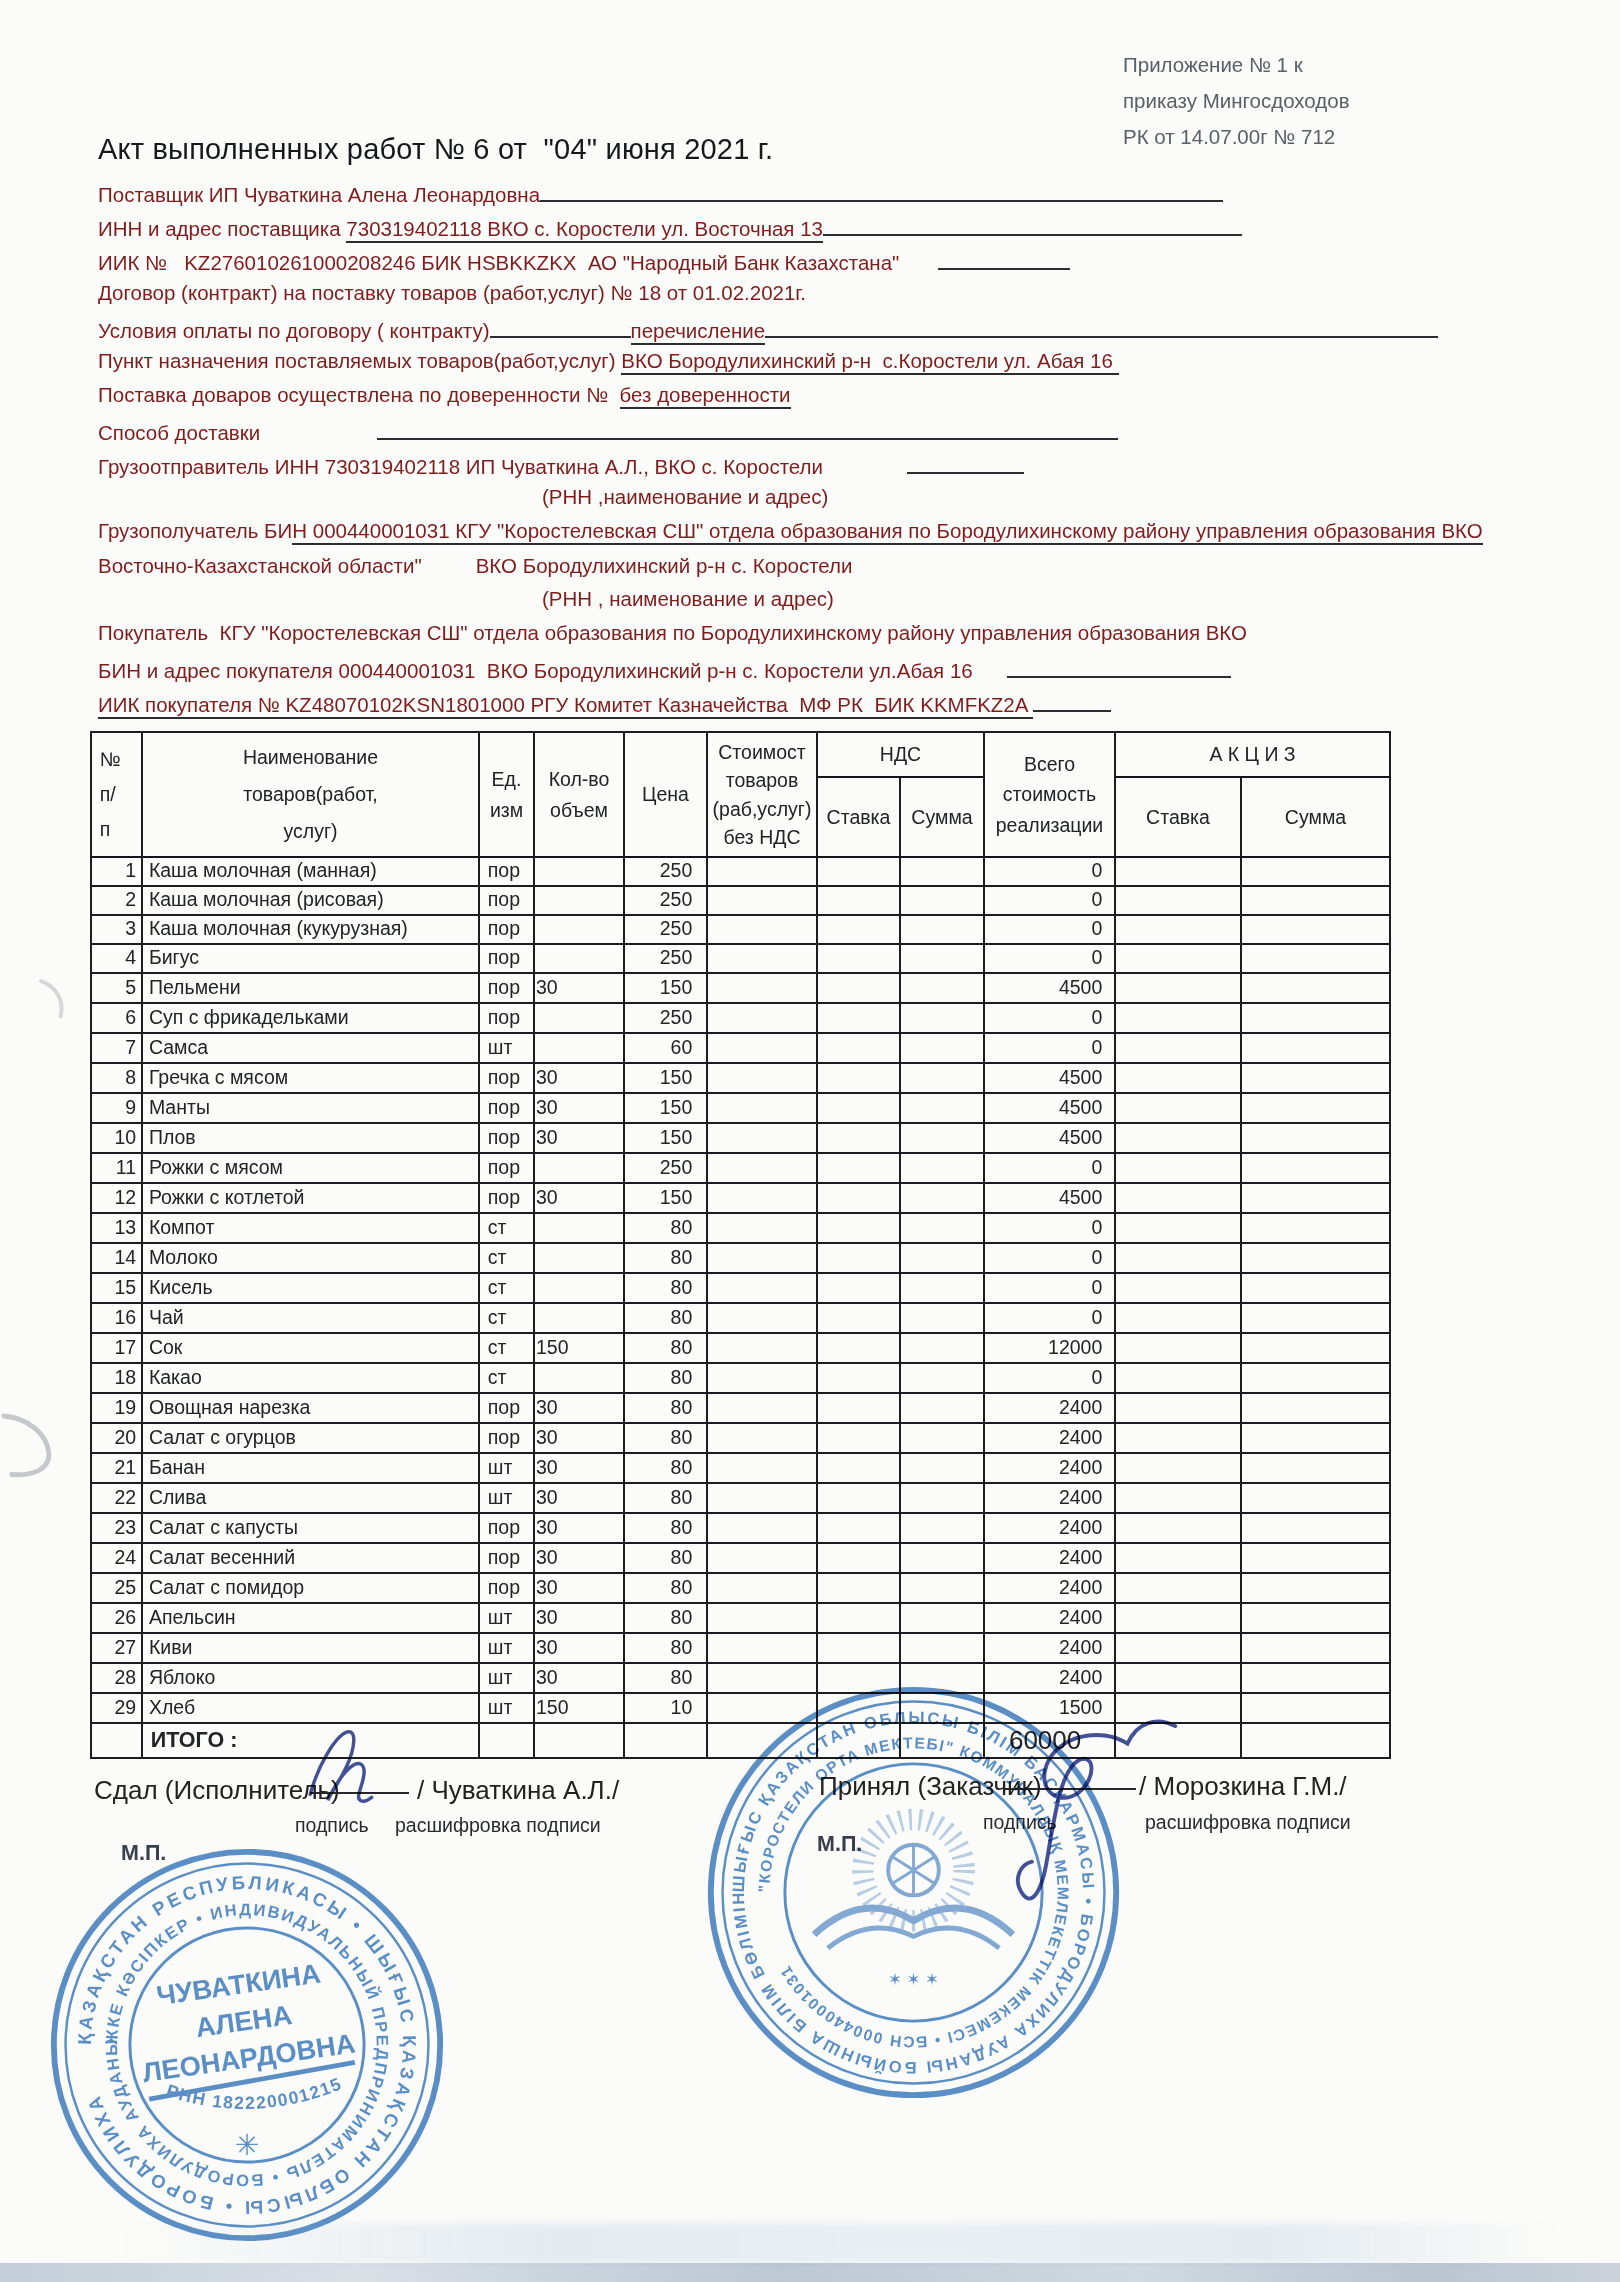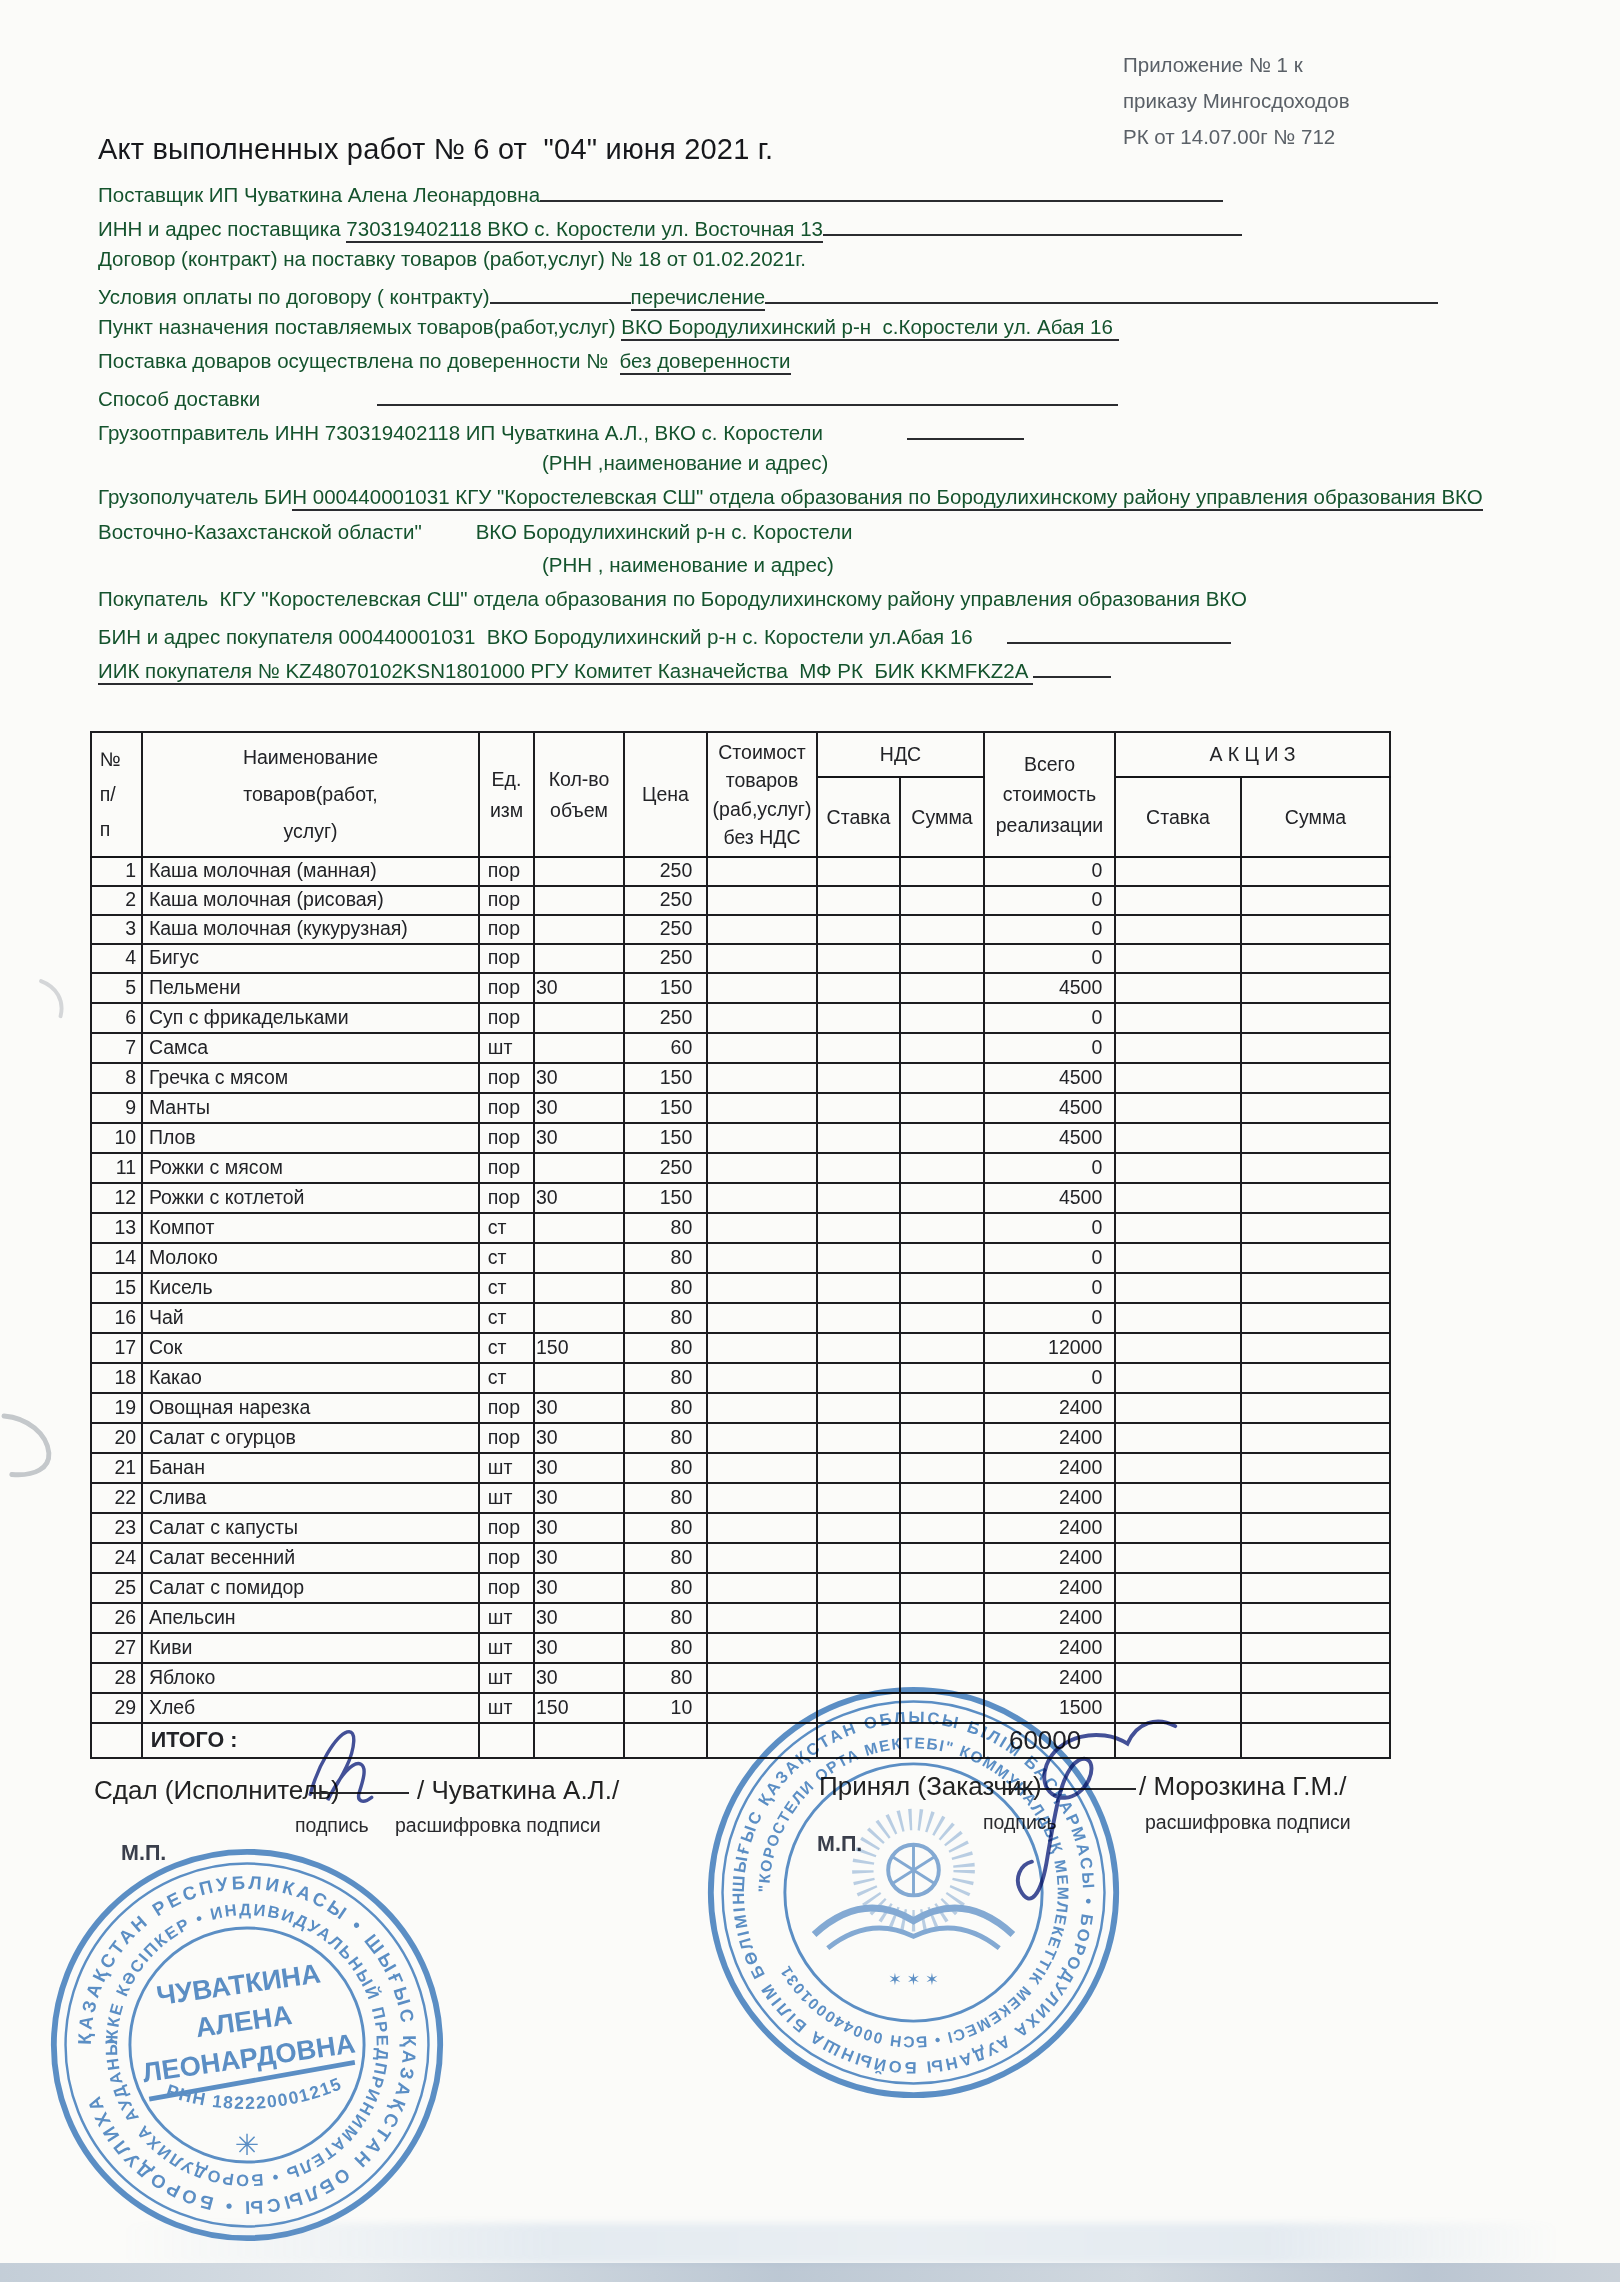--- a/index.html
+++ b/index.html
@@ -8,21 +8,21 @@
     background:#fbfbf9;
     font-family:"Liberation Sans","DejaVu Sans",sans-serif;
     color:#202125;
   }
   .page{position:absolute;inset:0;}
   
   .appendix{position:absolute;left:1123px;top:47px;font-size:20.5px;line-height:36px;color:#5a6067;}
   
   .title{position:absolute;left:98px;top:133px;margin:0;font-size:29px;font-weight:500;color:#17181c;letter-spacing:0.2px;white-space:pre;}
   
-  .hlines{position:absolute;left:98px;top:179px;width:1434px;font-size:20.5px;color:#14532d;}
+  .hlines{position:absolute;left:98px;top:179px;width:1434px;font-size:20.5px;color:#7f1d1d;}
   .hline{height:34px;white-space:pre;}
   .hline span{white-space:pre;}
   .hline .u{border-bottom:2px solid #2b2c30;padding-bottom:1px;}
   .hline .blk{display:inline-block;vertical-align:baseline;height:19.5px;}
   .hline.center{padding-left:444px;}
   
   table.goods{position:absolute;left:90px;top:731px;width:1298px;border-collapse:collapse;table-layout:fixed;
     font-size:19.5px;color:#222327;}
   .goods th,.goods td{border:2px solid #1c1d20;overflow:hidden;}
   .goods{border:2.9px solid #141518;}
@@ -70,20 +70,21 @@
     <div>Приложение № 1 к</div>
     <div>приказу Мингосдоходов</div>
     <div>РК от 14.07.00г № 712</div>
   </div>
 
   <h1 class="title">Акт выполненных работ № 6 от  "04" июня 2021 г.</h1>
 
   <div class="hlines">
       <div class="hline"><span>Поставщик ИП Чуваткина Алена Леонардовна</span><span class="u blk" style="width: 683px;"></span></div>
       <div class="hline"><span>ИНН и адрес поставщика </span><span class="u">730319402118 ВКО с. Коростели ул. Восточная 13</span><span class="u blk" style="width: 419px;"></span></div>
+      <div class="hline"><span>ИИК №   KZ276010261000208246 БИК HSBKKZKX  АО "Народный Банк Казахстана"</span><span class="blk" style="width: 39px;"></span><span class="u blk" style="width: 132px;"></span></div>
       <div class="hline"><span>Договор (контракт) на поставку товаров (работ,услуг) № 18 от 01.02.2021г.</span></div>
       <div class="hline"><span>Условия оплаты по договору ( контракту)</span><span class="u blk" style="width: 141px;"></span><span class="u">перечисление</span><span class="u blk" style="width: 673px;"></span></div>
       <div class="hline"><span>Пункт назначения поставляемых товаров(работ,услуг) </span><span class="u">ВКО Бородулихинский р-н  с.Коростели ул. Абая 16 </span></div>
       <div class="hline"><span>Поставка доваров осуществлена по доверенности №  </span><span class="u">без доверенности</span></div>
       <div class="hline"><span>Способ доставки</span><span class="blk" style="width: 117px;"></span><span class="u blk" style="width: 741px;"></span></div>
       <div class="hline"><span>Грузоотправитель ИНН 730319402118 ИП Чуваткина А.Л., ВКО с. Коростели </span><span class="blk" style="width: 78px;"></span><span class="u blk" style="width: 117px;"></span></div>
       <div class="hline center"><span>(РНН ,наименование и адрес)</span></div>
       <div class="hline"><span>Грузополучатель БИ</span><span class="u">Н 000440001031 КГУ "Коростелевская СШ" отдела образования по Бородулихинскому району управления образования ВКО</span></div>
       <div class="hline"><span>Восточно-Казахстанской области"</span><span class="blk" style="width: 54px;"></span><span>ВКО Бородулихинский р-н с. Коростели</span></div>
       <div class="hline center"><span>(РНН , наименование и адрес)</span></div>

